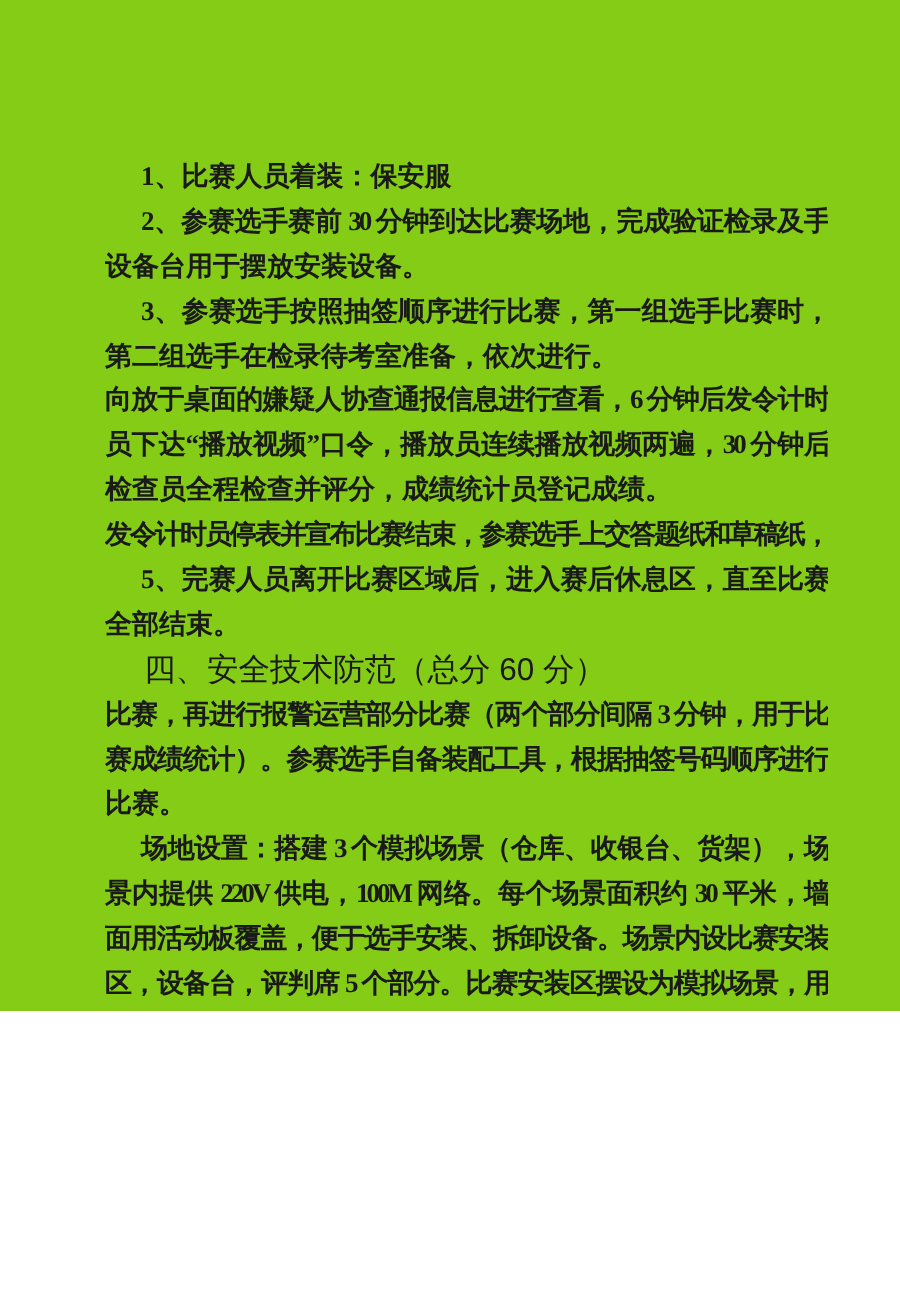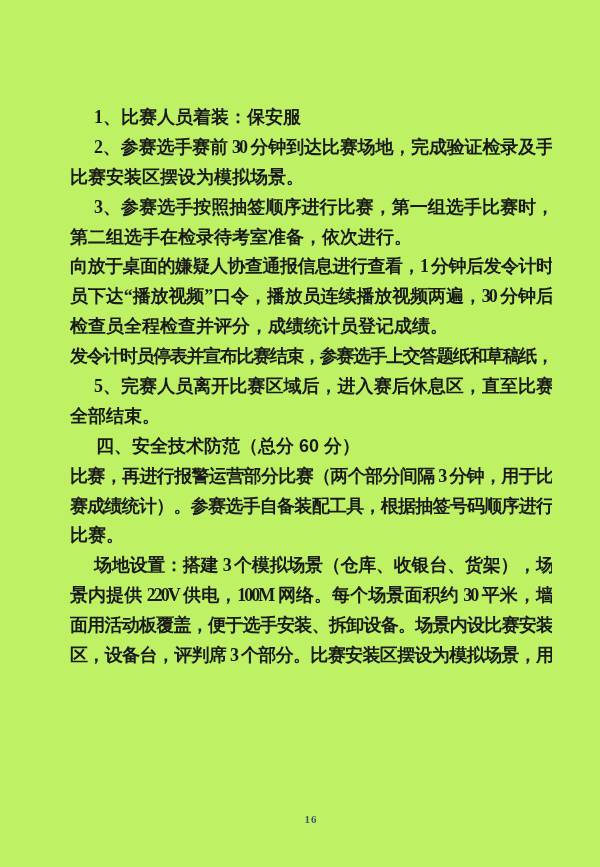--- a/index.html
+++ b/index.html
@@ -3,22 +3,22 @@
 <meta charset="utf-8">
 <style>
   html, body {
     margin: 0;
     padding: 0;
     background: #ffffff;
   }
   .page {
     position: relative;
     width: 600px;
-    height: 867px;
-    background: #bef264;
+    height: 674px;
+    background: #84cc16;
     overflow: hidden;
     font-family: "Liberation Serif", "DejaVu Serif", serif;
   }
   .textblock {
     position: absolute;
     left: 70px;
     top: 103px;
     width: 482px;
     color: #1a1a1a;
     font-size: 18px;
@@ -33,22 +33,22 @@
   }
   
   .jst {
     letter-spacing: -2px;
     text-align: justify;
     text-align-last: justify;
   }
   .ind { text-indent: 24px; }
   .hd {
     font-family: "Liberation Sans", "DejaVu Sans", sans-serif;
-    font-weight: bold;
-    font-size: 18px;
+    font-weight: normal;
+    font-size: 21px;
     text-indent: 26px;
   }
   .pagenum {
     position: absolute;
     left: 70px;
     top: 813px;
     width: 482px;
     text-align: center;
     font-family: "Liberation Serif", "DejaVu Serif", serif;
     font-size: 11px;
@@ -58,34 +58,34 @@
   }
 </style>
 </head>
 <body>
 
 <div class="page">
 
   <div class="textblock">
     <div class="ln ind">1、比赛人员着装：保安服</div>
     <div class="ln ind jst">2、参赛选手赛前 30 分钟到达比赛场地，完成验证检录及手</div>
-    <div class="ln">比赛安装区摆设为模拟场景。</div>
+    <div class="ln">设备台用于摆放安装设备。</div>
     <div class="ln ind jst">3、参赛选手按照抽签顺序进行比赛，第一组选手比赛时，</div>
     <div class="ln">第二组选手在检录待考室准备，依次进行。</div>
-    <div class="ln jst">向放于桌面的嫌疑人协查通报信息进行查看，1 分钟后发令计时</div>
+    <div class="ln jst">向放于桌面的嫌疑人协查通报信息进行查看，6 分钟后发令计时</div>
     <div class="ln jst">员下达“播放视频”口令，播放员连续播放视频两遍，30 分钟后</div>
     <div class="ln">检查员全程检查并评分，成绩统计员登记成绩。</div>
     <div class="ln jst">发令计时员停表并宣布比赛结束，参赛选手上交答题纸和草稿纸，</div>
     <div class="ln ind jst">5、完赛人员离开比赛区域后，进入赛后休息区，直至比赛</div>
     <div class="ln">全部结束。</div>
     <div class="ln hd">四、安全技术防范（总分 60 分）</div>
     <div class="ln jst">比赛，再进行报警运营部分比赛（两个部分间隔 3 分钟，用于比</div>
     <div class="ln jst">赛成绩统计）。参赛选手自备装配工具，根据抽签号码顺序进行</div>
     <div class="ln">比赛。</div>
     <div class="ln ind jst">场地设置：搭建 3 个模拟场景（仓库、收银台、货架），场</div>
     <div class="ln jst">景内提供 220V 供电，100M 网络。每个场景面积约 30 平米，墙</div>
     <div class="ln jst">面用活动板覆盖，便于选手安装、拆卸设备。场景内设比赛安装</div>
-    <div class="ln jst">区，设备台，评判席 3 个部分。比赛安装区摆设为模拟场景，用</div>
+    <div class="ln jst">区，设备台，评判席 5 个部分。比赛安装区摆设为模拟场景，用</div>
   </div>
 
   <div class="pagenum">16</div>
 
 </div>
 
 </body></html>

